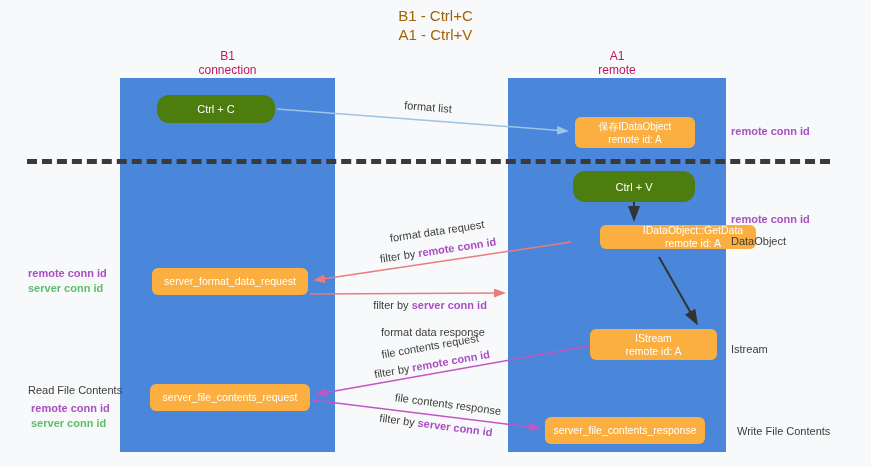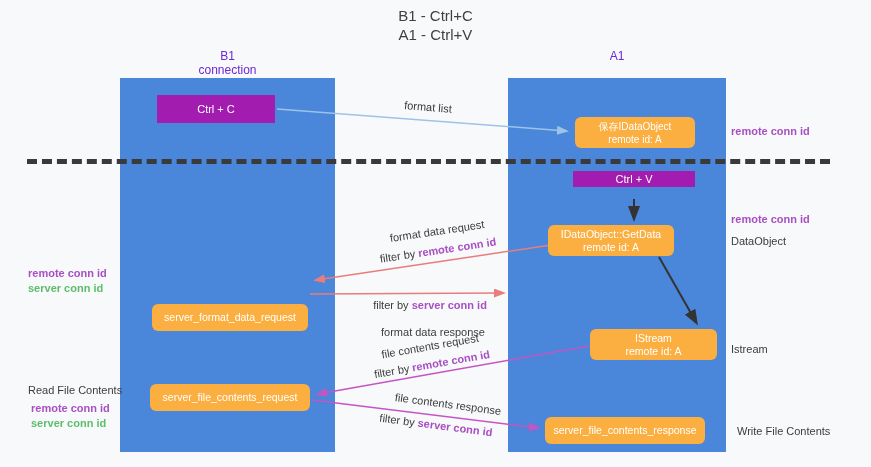--- a/index.html
+++ b/index.html
@@ -8,40 +8,40 @@
     background:#f8f9fa;
   }
   .canvas{
     position:relative;
     width:871px;height:467px;
     background:#f8f9fa;
     overflow:hidden;
   }
   .title{
     position:absolute;left:0;top:6px;width:871px;
-    text-align:center;color:#404040;font-size:15px;line-height:19px;
+    text-align:center;color:#a16207;font-size:15px;line-height:19px;
   }
   .lane-header{
     position:absolute;top:49px;text-align:center;
-    color:#6d28d9;font-size:12px;line-height:14px;
+    color:#be185d;font-size:12px;line-height:14px;
   }
   .lane-header.left{left:120px;width:215px;}
   .lane-header.right{left:508px;width:218px;}
   .lane{
     position:absolute;top:78px;height:374px;
     background:#4A86D9;
   }
   .lane.left{left:120px;width:215px;}
   .lane.right{left:508px;width:218px;}
   .node{
     position:absolute;display:flex;flex-direction:column;
     align-items:center;justify-content:center;
     color:#ffffff;text-align:center;
   }
-  .node.green{background:#a21caf;font-size:11px;}
+  .node.green{background:#4d7c0f;font-size:11px;border-radius:12px;}
   .node.orange{background:#FAAF40;font-size:10.5px;line-height:13px;border-radius:6px;}
   .dashed-divider{
     position:absolute;left:27px;top:159px;width:803px;height:0;
     border-top:5px dashed #3a3a3a;
   }
   svg.arrows{position:absolute;left:0;top:0;pointer-events:none;}
   .edge-label{
     position:absolute;white-space:nowrap;color:#3c3c3c;font-size:11px;
     transform:translate(-50%,-50%);
   }
@@ -61,20 +61,21 @@
     <div>B1 - Ctrl+C</div>
     <div>A1 - Ctrl+V</div>
   </div>
 
   <div class="lane-header left">
     <div>B1</div>
     <div>connection</div>
   </div>
   <div class="lane-header right">
     <div>A1</div>
+    <div>remote</div>
   </div>
 
   <div class="lane left"></div>
   <div class="lane right"></div>
 
   <div class="dashed-divider"></div>
 
   <svg class="arrows" width="871" height="467" viewBox="0 0 871 467">
     <defs>
       <marker id="m-lblue" orient="auto" markerWidth="9" markerHeight="8" refX="6" refY="3">
@@ -101,30 +102,30 @@
 
   <div class="node green" style="left:157px;top:95px;width:118px;height:28px;">
     <span>Ctrl + C</span>
   </div>
 
   <div class="node orange" style="left:575px;top:117px;width:120px;height:31px;font-size:10px;">
     <span>保存IDataObject</span>
     <span>remote id: A</span>
   </div>
 
-  <div class="node green" style="left:573px;top:171px;width:122px;height:16px;">
+  <div class="node green" style="left:573px;top:171px;width:122px;height:31px;">
     <span>Ctrl + V</span>
   </div>
 
-  <div class="node orange" style="left:548px;top:225px;width:126px;height:31px;">
+  <div class="node orange" style="left:600px;top:225px;width:126px;height:24px;padding-left:30px;">
     <span>IDataObject::GetData</span>
     <span>remote id: A</span>
   </div>
 
-  <div class="node orange" style="left:152px;top:268px;width:156px;height:27px;margin-top:36px;">
+  <div class="node orange" style="left:152px;top:268px;width:156px;height:27px;">
     <span>server_format_data_request</span>
   </div>
 
 
   <div class="node orange" style="left:590px;top:329px;width:127px;height:31px;">
     <span>IStream</span>
     <span>remote id: A</span>
   </div>
 
   <div class="node orange" style="left:150px;top:384px;width:160px;height:27px;">

